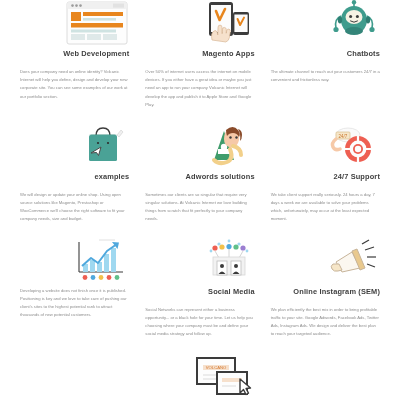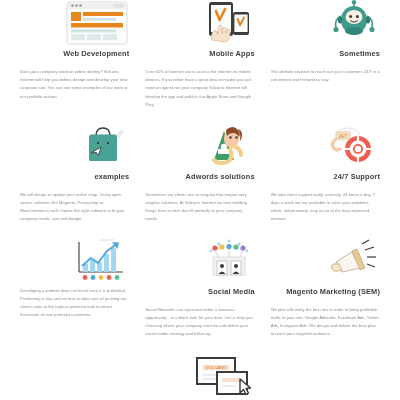--- a/index.html
+++ b/index.html
@@ -93,21 +93,21 @@
         <svg width="58" height="46" viewBox="0 0 58 46">
           <rect x="10" y="2" width="24" height="34" rx="2.5" fill="#3c3c3c"></rect>
           <rect x="12" y="5" width="20" height="27" fill="#fcfcfc"></rect>
           <rect x="34" y="12" width="16" height="23" rx="2" fill="#3c3c3c"></rect>
           <rect x="35.4" y="14.5" width="13.2" height="17.5" fill="#fcfcfc"></rect>
           <path d="M17 11 l3.6 9 L26 9" stroke="#e8861e" stroke-width="2.6" fill="none" stroke-linecap="round" stroke-linejoin="round"></path>
           <path d="M38.6 19 l2.5 6 L45 17.6" stroke="#e8861e" stroke-width="2" fill="none" stroke-linecap="round" stroke-linejoin="round"></path>
           <path d="M13 40 q-1.5 -7 2 -9 q2.4 -1.4 3.2 1.4 l.6 2.6 l.2 -7.5 q0 -2.4 2 -2.4 q2 0 2 2.4 l.1 6.2 l.3 -4.2 q.1 -2.2 2 -2.1 q1.9 .1 1.9 2.3 l-.1 3.5 l.5 -2.4 q.4 -2 2.2 -1.7 q1.7 .4 1.4 2.4 l-.9 6 q-.6 3.5 -3.6 4.5 z" fill="#f6e1cc" stroke="#d8b796" stroke-width=".7"></path>
         </svg>
       </div>
-      <div class="card-title">Mobile Apps</div>
+      <div class="card-title">Magento Apps</div>
       <div class="card-body">Over 50% of internet users access the internet on mobile devices. If you either have a great idea or maybe you just need an app to run your company Volcanic Internet will develop the app and publish it to Apple Store and Google Play.</div>
     </div>
 
     <div class="card">
       <div class="illus">
         <svg width="56" height="46" viewBox="0 0 56 46">
           <line x1="28" y1="2" x2="28" y2="9" stroke="#3f9c8d" stroke-width="1.6"></line>
           <circle cx="28" cy="2.2" r="2.2" fill="#3f9c8d"></circle>
           <ellipse cx="28" cy="20" rx="13" ry="14" fill="#3f9c8d"></ellipse>
           <ellipse cx="28" cy="17" rx="8.5" ry="7" fill="#f7f2e4"></ellipse>
@@ -116,21 +116,21 @@
           <path d="M24.5 21 q3.5 2.6 7 0" stroke="#3b3b3b" stroke-width="1" fill="none" stroke-linecap="round"></path>
           <ellipse cx="28" cy="31" rx="9" ry="4" fill="#348579"></ellipse>
           <path d="M15 16 q-7 3 -5 12" stroke="#3f9c8d" stroke-width="1.6" fill="none"></path>
           <path d="M41 16 q7 3 5 12" stroke="#3f9c8d" stroke-width="1.6" fill="none"></path>
           <circle cx="10" cy="29.5" r="2.6" fill="#3f9c8d"></circle>
           <circle cx="46" cy="29.5" r="2.6" fill="#3f9c8d"></circle>
           <ellipse cx="14" cy="20" rx="2.2" ry="3.4" fill="#2f7d72"></ellipse>
           <ellipse cx="42" cy="20" rx="2.2" ry="3.4" fill="#2f7d72"></ellipse>
         </svg>
       </div>
-      <div class="card-title">Sometimes</div>
+      <div class="card-title">Chatbots</div>
       <div class="card-body">The ultimate channel to reach out your customers 24/7 in a convenient and frictionless way.</div>
     </div>
 
     <div class="spacer-row"></div>
 
     <div class="card">
       <div class="illus">
         <svg width="56" height="46" viewBox="0 0 56 46">
           <path d="M21 13 q0 -8 7 -8 q7 0 7 8" stroke="#3b3b3b" stroke-width="1.4" fill="none"></path>
           <rect x="14" y="12" width="28" height="26" rx="1.5" fill="#4aa296"></rect>
@@ -241,21 +241,21 @@
         <svg width="60" height="46" viewBox="0 0 60 46">
           <path d="M14 24 L30 14 L38 30 L20 34 Z" fill="#fbf7f0" stroke="#c7b49a" stroke-width="1"></path>
           <path d="M11 26 q-3 2 -1 5 q2 3 6 2 l4 -1 l-3 -6 z" fill="#f6e6c8" stroke="#c7b49a" stroke-width="1"></path>
           <path d="M30 13 L35 11 L43 30 L38 32 Z" fill="#e9c98e" stroke="#c7b49a" stroke-width="1"></path>
           <line x1="40" y1="6" x2="47" y2="2" stroke="#3b3b3b" stroke-width="1.2"></line>
           <line x1="43" y1="12" x2="52" y2="9" stroke="#3b3b3b" stroke-width="1.2"></line>
           <line x1="45" y1="19" x2="54" y2="19" stroke="#3b3b3b" stroke-width="1.2"></line>
           <line x1="45" y1="26" x2="53" y2="29" stroke="#3b3b3b" stroke-width="1.2"></line>
         </svg>
       </div>
-      <div class="card-title">Magento Marketing (SEM)</div>
+      <div class="card-title">Online Instagram (SEM)</div>
       <div class="card-body">We plan efficiently the best mix in order to bring profitable traffic to your site. Google Adwords, Facebook Ads, Twitter Ads, Instagram Ads. We design and deliver the best plan to reach your targeted audience.</div>
     </div>
 
   </div>
 
   <div class="solo-wrap">
     <div class="card card-solo">
       <div class="illus">
         <svg width="66" height="46" viewBox="0 0 66 46">
           <rect x="6" y="4" width="38" height="26" fill="#fdfdfd" stroke="#3b3b3b" stroke-width="2"></rect>

